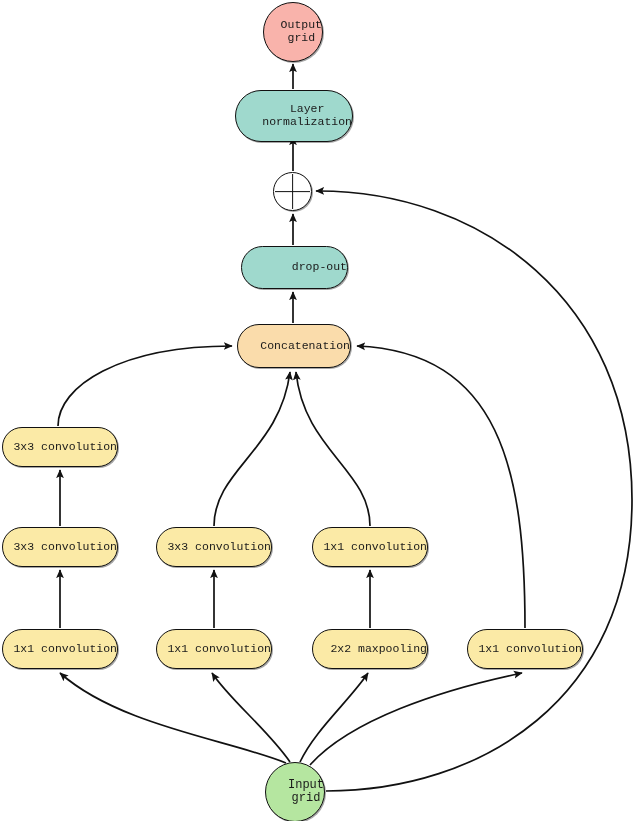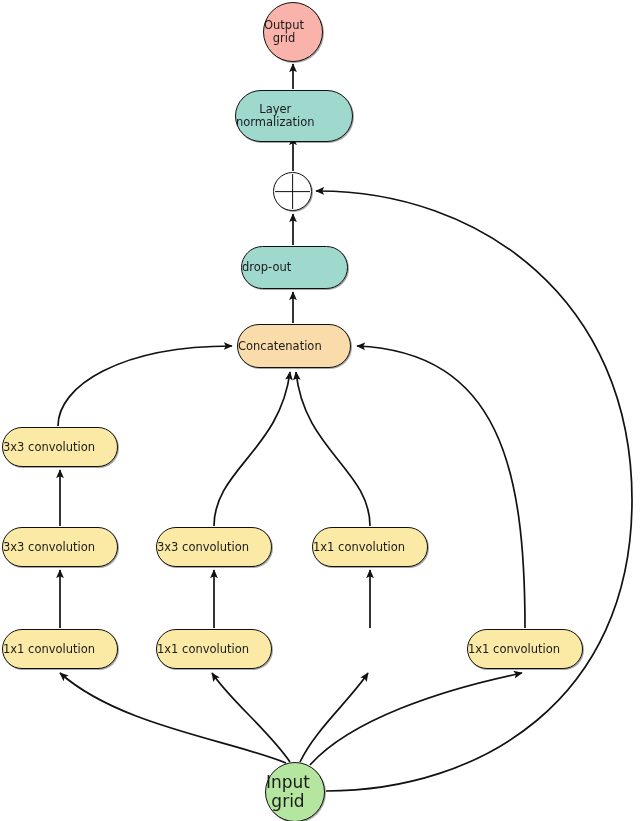--- a/index.html
+++ b/index.html
@@ -8,44 +8,45 @@
     width:640px;height:821px;
     background:#ffffff;
     font-family:"DejaVu Sans", sans-serif;
     overflow:hidden;
   }
   svg#wires{position:absolute;left:0;top:0;width:640px;height:821px;}
   .node{
     position:absolute;
     box-sizing:border-box;
     border:1.6px solid #111111;
-    display:flex;align-items:center;justify-content:flex-start;
+    display:flex;align-items:center;justify-content:flex-end;
     text-align:center;
     color:#1a1a1a;
     line-height:1.12;
     z-index:2;
     box-shadow:1px 1px 0 rgba(0,0,0,0.35);
+    font-family:Liberation Mono, monospace;
   }
   .pill{border-radius:999px;}
   .circle{border-radius:50%;}
   .lbl{display:block;}
   .n-output{left:263px;top:2px;width:60px;height:60px;background:#f9b3ab;font-size:11.5px;}
   .n-layernorm{left:235px;top:90px;width:118px;height:52px;background:#9fd9cd;font-size:11.5px;}
   .n-sum{left:273px;top:172px;width:39px;height:39px;background:#ffffff;border-width:1.8px;}
   .n-dropout{left:241px;top:246px;width:107px;height:43px;background:#9fd9cd;font-size:11.5px;}
   .n-concat{left:237px;top:324px;width:114px;height:44px;background:#fadcab;font-size:11.5px;}
   .n-conv-l-top{left:2px;top:427px;width:116px;height:40px;background:#fbeaa6;font-size:11.5px;}
   .n-conv-l-mid{left:2px;top:527px;width:116px;height:40px;background:#fbeaa6;font-size:11.5px;}
   .n-conv-l-bot{left:2px;top:629px;width:116px;height:40px;background:#fbeaa6;font-size:11.5px;}
   .n-conv-m-mid{left:156px;top:527px;width:116px;height:40px;background:#fbeaa6;font-size:11.5px;}
   .n-conv-m-bot{left:156px;top:629px;width:116px;height:40px;background:#fbeaa6;font-size:11.5px;}
   .n-conv-r-mid{left:312px;top:527px;width:116px;height:40px;background:#fbeaa6;font-size:11.5px;}
   .n-pool-r-bot{left:312px;top:629px;width:116px;height:40px;background:#fbeaa6;font-size:11.5px;}
   .n-conv-far-bot{left:467px;top:629px;width:116px;height:40px;background:#fbeaa6;font-size:11.5px;}
-  .n-input{left:265px;top:762px;width:60px;height:60px;background:#b5e6a0;font-size:17px;}
+  .n-input{left:265px;top:762px;width:60px;height:60px;background:#b5e6a0;font-size:12px;}
   .sum-cross{position:absolute;left:0;top:0;width:100%;height:100%;}
   .sum-cross:before,.sum-cross:after{
     content:"";position:absolute;background:#111111;
   }
   .sum-cross:before{left:50%;top:1px;width:1.8px;height:calc(100% - 2px);transform:translateX(-50%);}
   .sum-cross:after{top:50%;left:1px;height:1.8px;width:calc(100% - 2px);transform:translateY(-50%);}
 </style>
 </head>
 <body>
 
@@ -138,20 +139,23 @@
   </div>
 
   <div class="node pill n-conv-m-bot">
     <span class="lbl">1x1 convolution</span>
   </div>
 
   <div class="node pill n-conv-r-mid">
     <span class="lbl">1x1 convolution</span>
   </div>
 
+  <div class="node pill n-pool-r-bot">
+    <span class="lbl">2x2 maxpooling</span>
+  </div>
 
   <div class="node pill n-conv-far-bot">
     <span class="lbl">1x1 convolution</span>
   </div>
 
   <div class="node circle n-input">
     <span class="lbl">
       <span>Input</span><br>
       <span>grid</span>
     </span>

